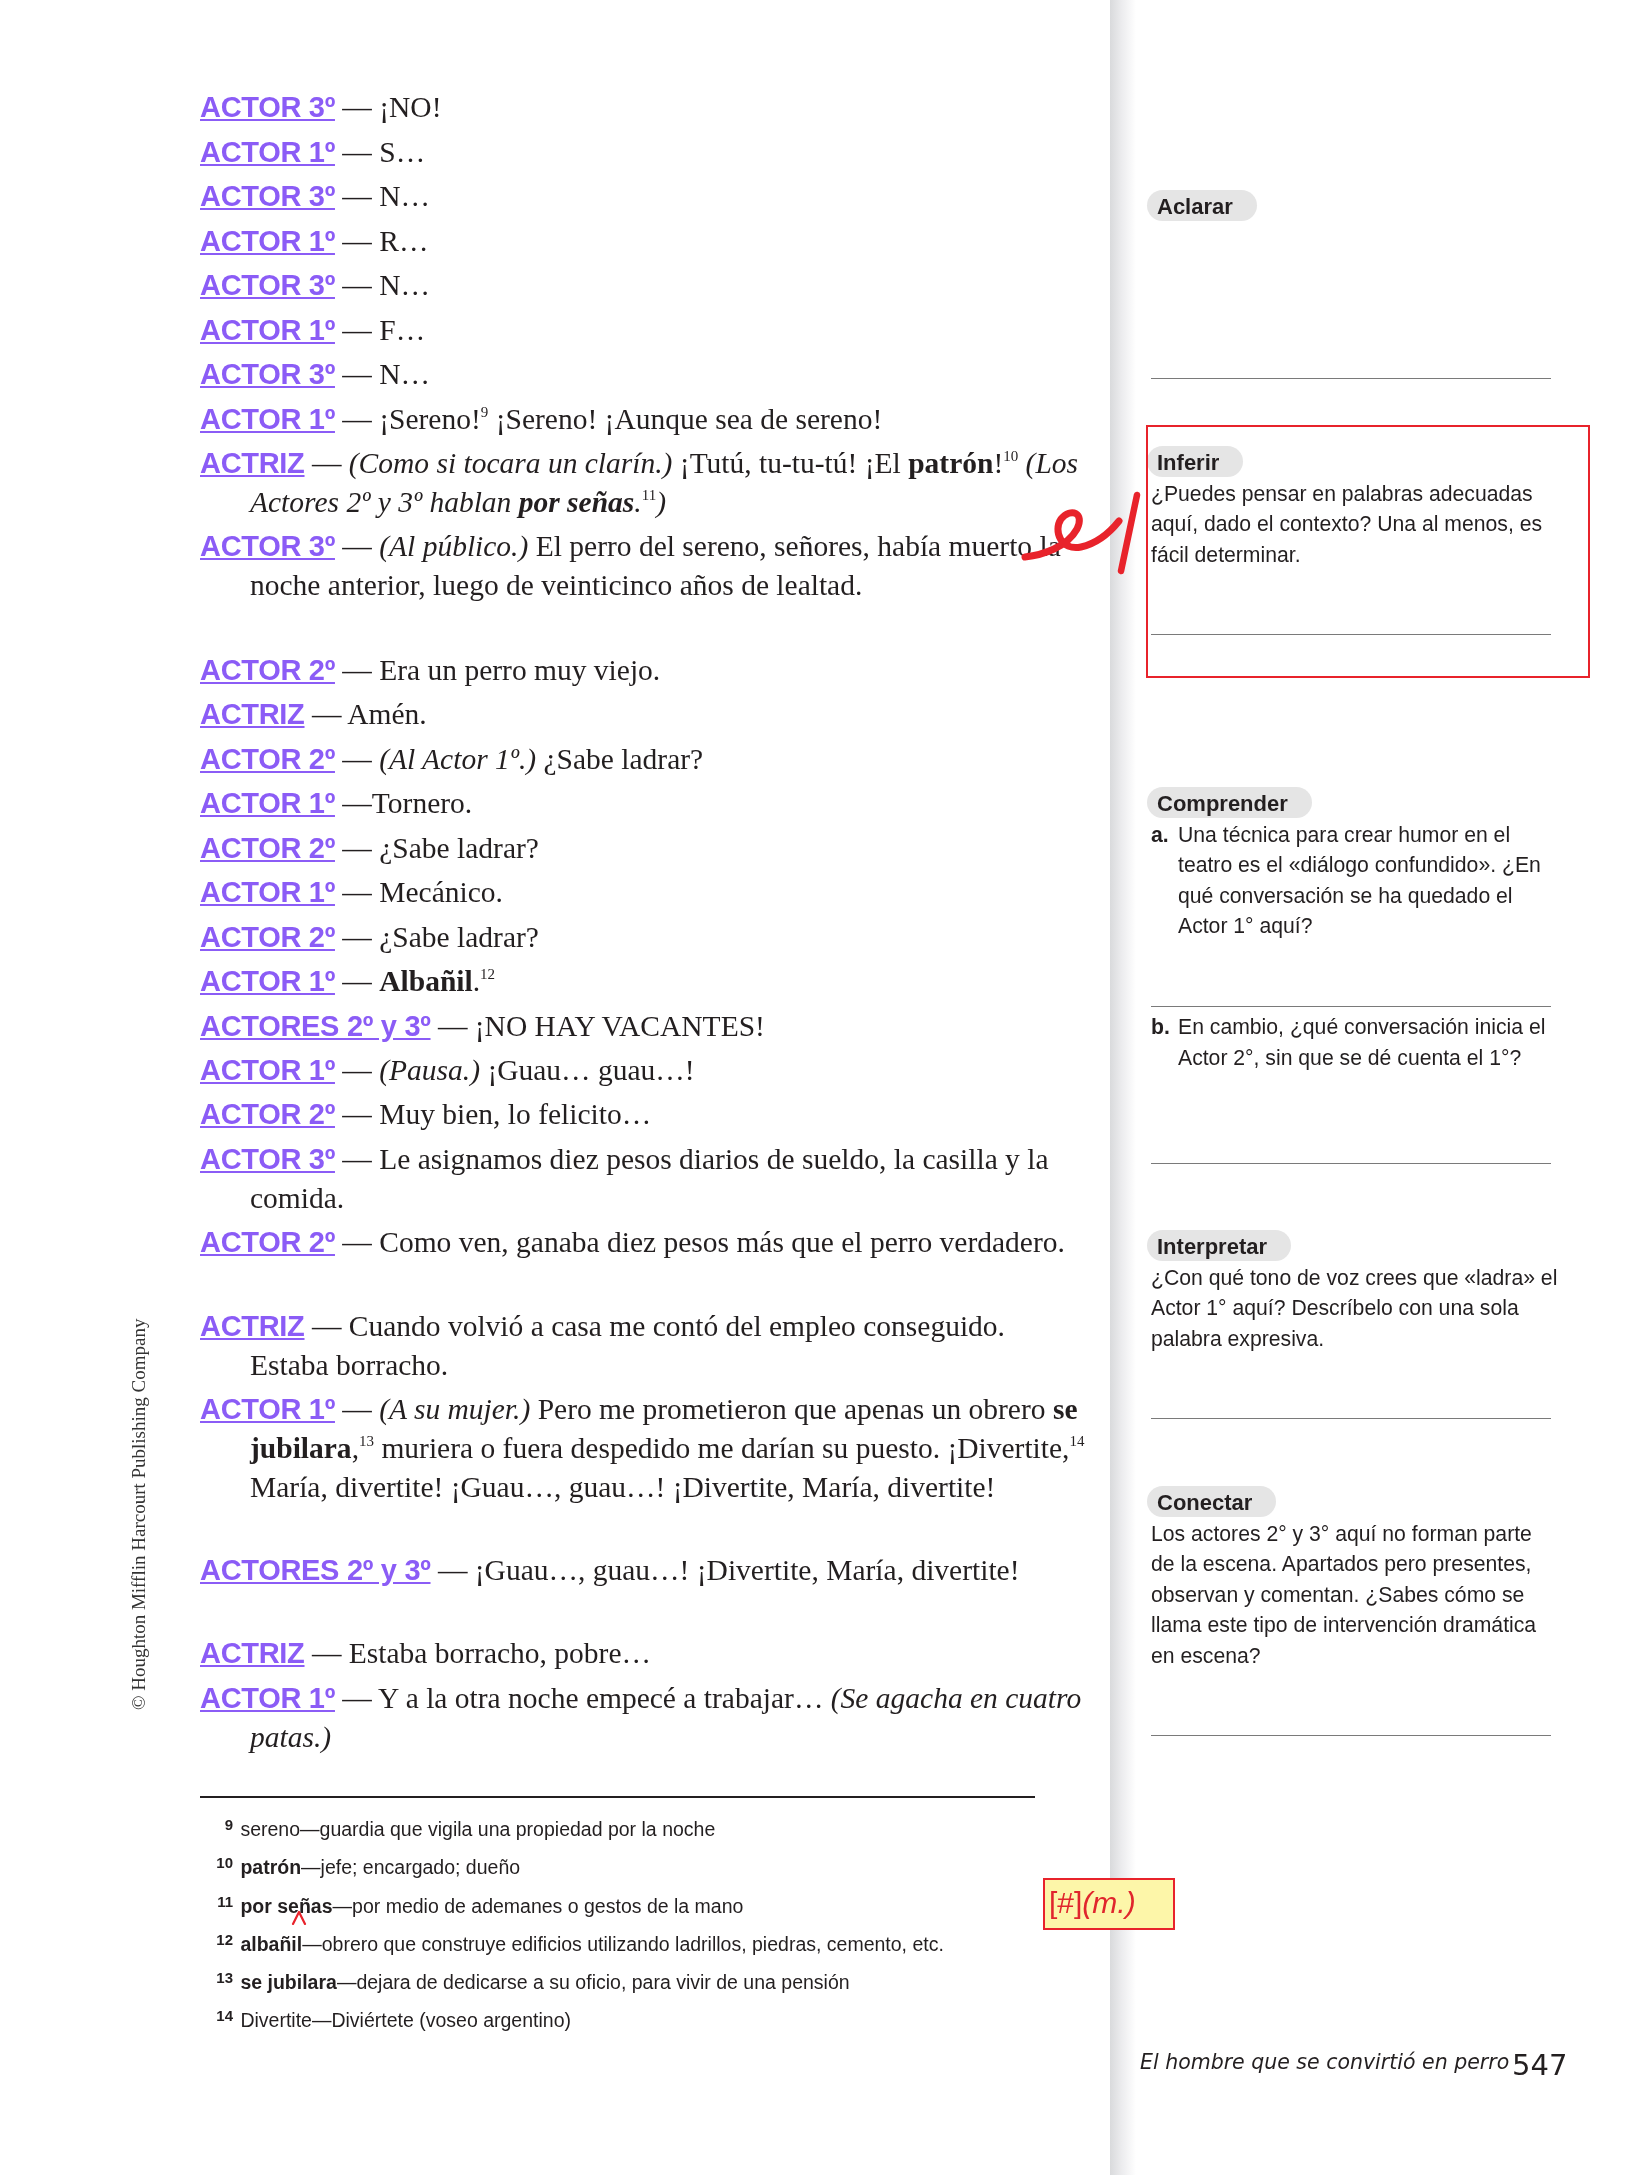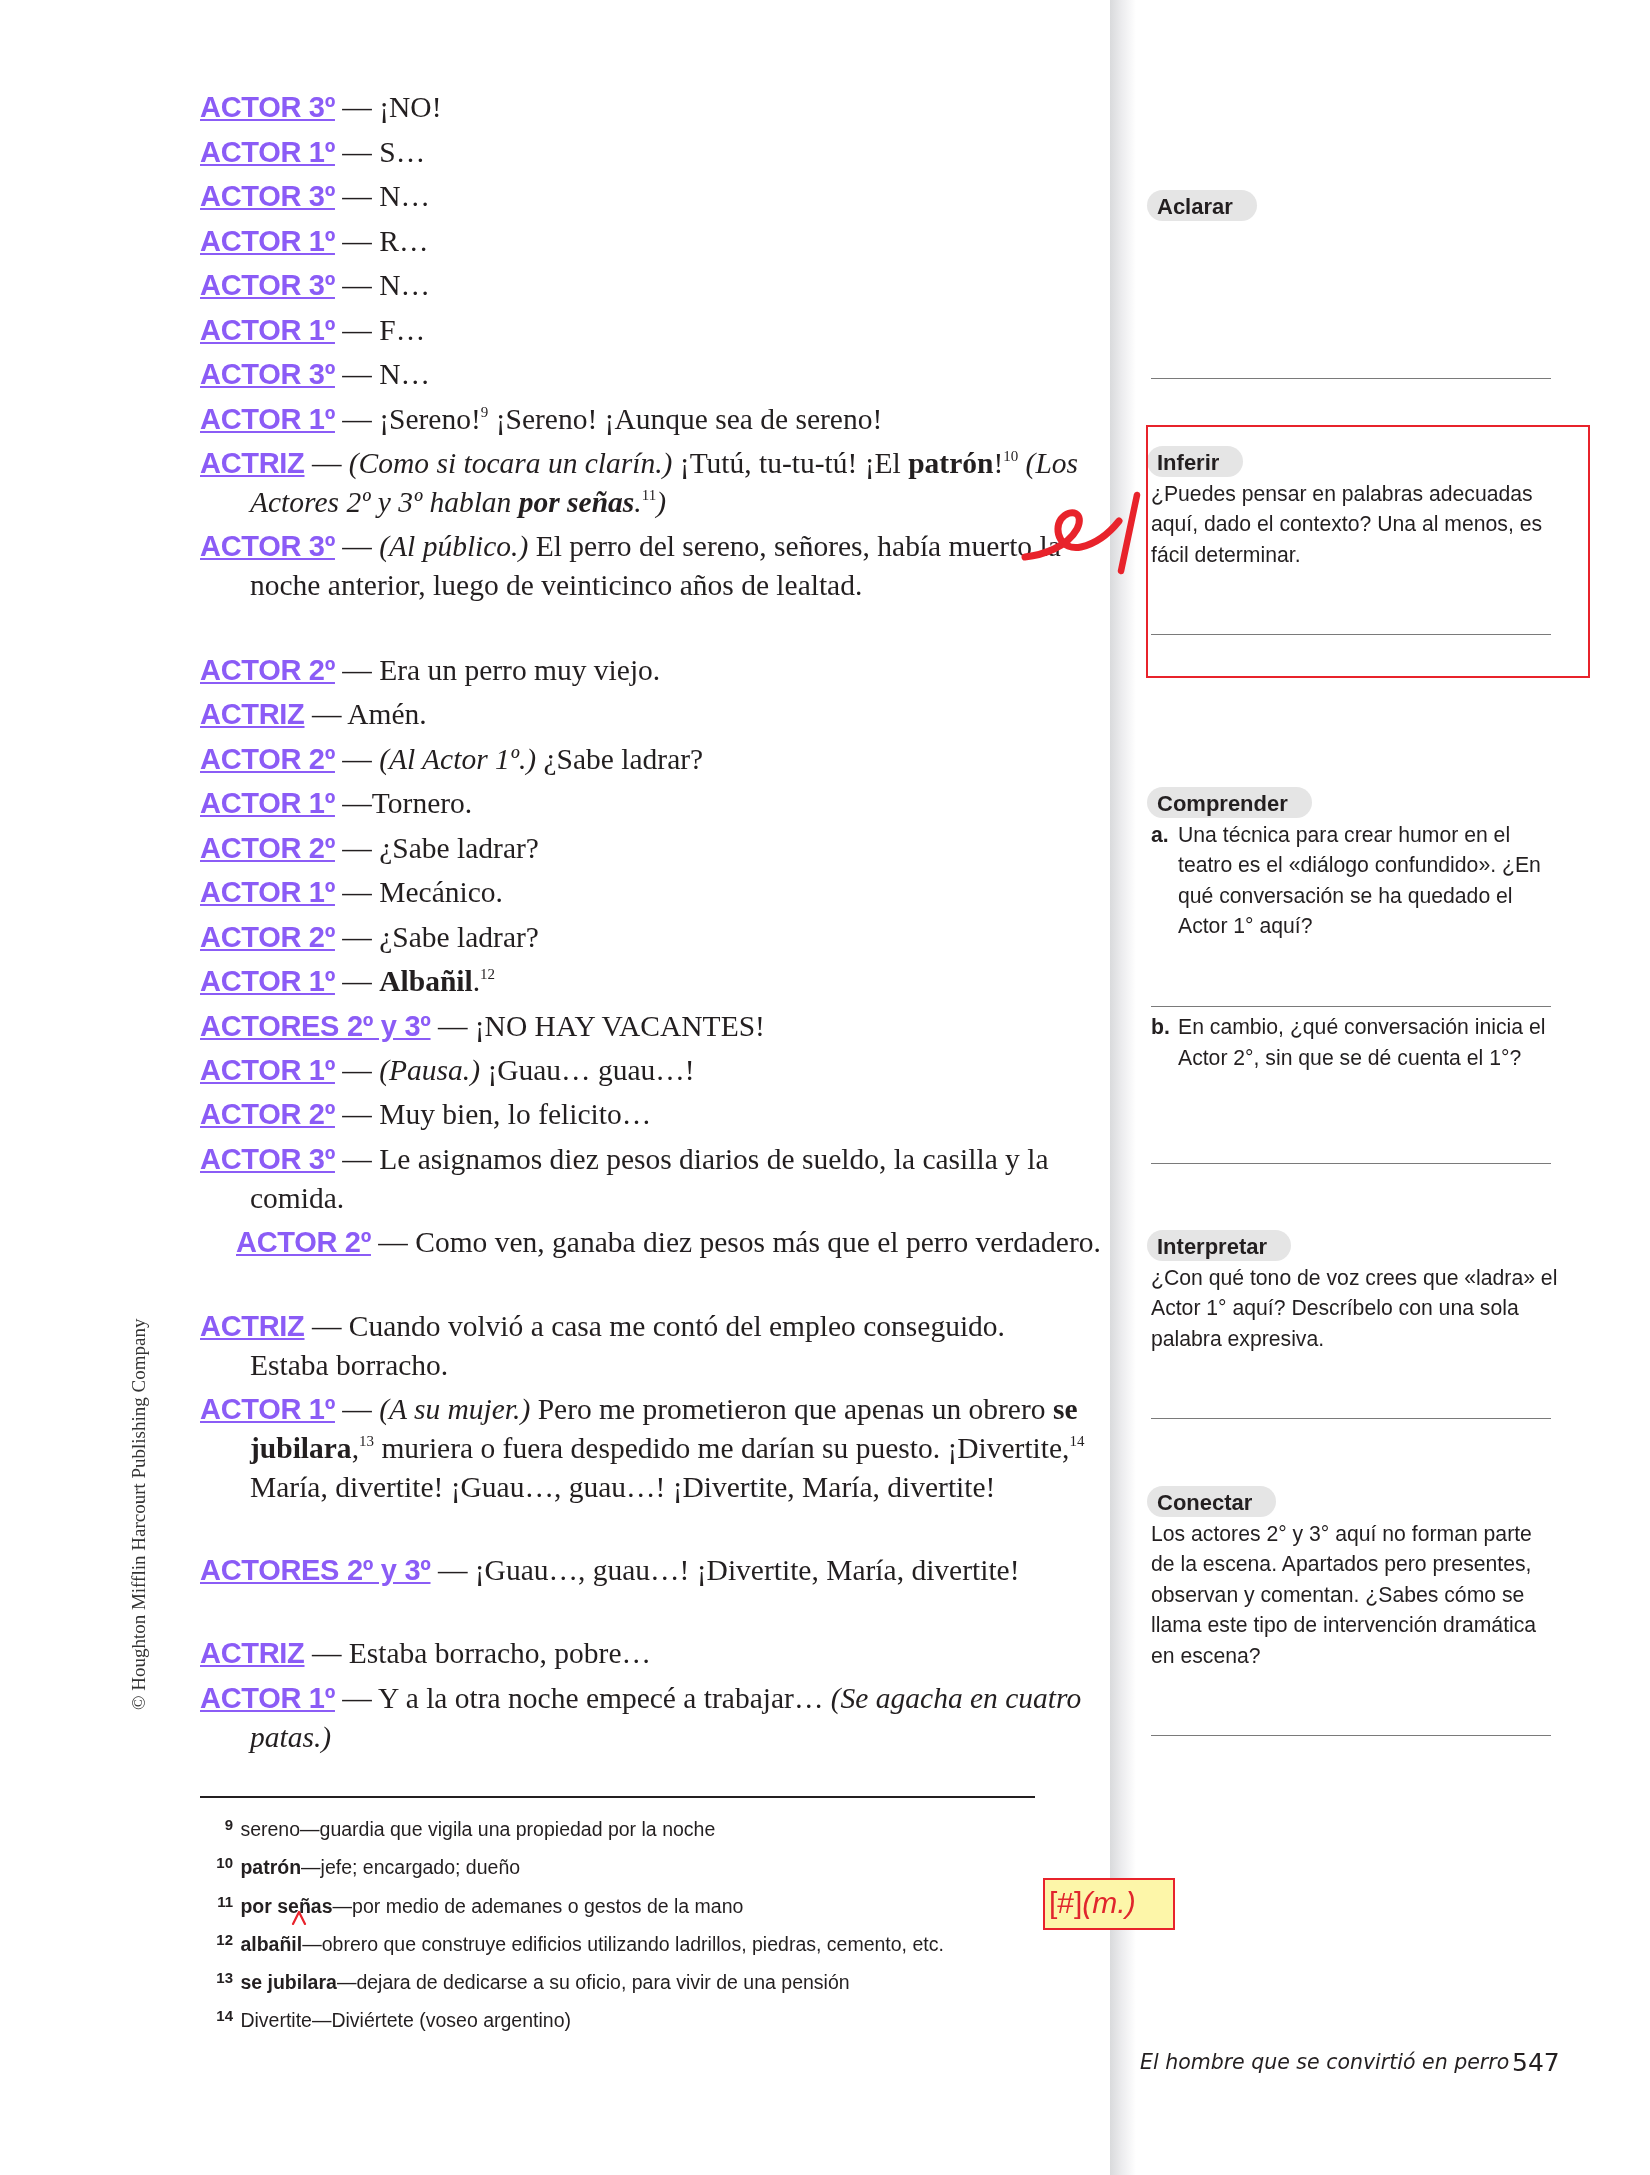--- a/index.html
+++ b/index.html
@@ -75,21 +75,21 @@
     font-family: "Liberation Sans", "DejaVu Sans", sans-serif;
     font-size: 30px; line-height: 46px; color: #e0262d; padding-left: 4px;
   }
   .stamp i { font-style: italic; }
   .footer {
     position: absolute; top: 2050px; left: 1140px; width: 460px;
     font-family: "DejaVu Sans", "Liberation Sans", sans-serif;
     font-size: 20.5px; color: #231f20; white-space: nowrap;
   }
   .footer .title { font-style: italic; position: absolute; left: 0; }
-  .footer .page { position: absolute; left: 372px; font-size: 25px; top: -2px; }
+  .footer .page { position: absolute; left: 372px; font-size: 29px; top: -2px; }
 </style>
 </head>
 <body>
 
 <div class="gutter"></div>
 
 <div class="copyright">© Houghton Mifflin Harcourt Publishing Company</div>
 
 <div class="main" id="dialogue">
     <div class="speech" style="top: 88px;"><span class="speaker">ACTOR 3º</span><span> — ¡NO!</span></div>
@@ -107,21 +107,21 @@
     <div class="speech" style="top: 740px;"><span class="speaker">ACTOR 2º</span><span> — </span><i>(Al Actor 1º.)</i><span> ¿Sabe ladrar?</span></div>
     <div class="speech" style="top: 784px;"><span class="speaker">ACTOR 1º</span><span> —Tornero.</span></div>
     <div class="speech" style="top: 829px;"><span class="speaker">ACTOR 2º</span><span> — ¿Sabe ladrar?</span></div>
     <div class="speech" style="top: 873px;"><span class="speaker">ACTOR 1º</span><span> — Mecánico.</span></div>
     <div class="speech" style="top: 918px;"><span class="speaker">ACTOR 2º</span><span> — ¿Sabe ladrar?</span></div>
     <div class="speech" style="top: 962px;"><span class="speaker">ACTOR 1º</span><span> — </span><b>Albañil</b><span>.</span><sup>12</sup></div>
     <div class="speech" style="top: 1007px;"><span class="speaker">ACTORES 2º y 3º</span><span>  — ¡NO HAY VACANTES!</span></div>
     <div class="speech" style="top: 1051px;"><span class="speaker">ACTOR 1º</span><span> — </span><i>(Pausa.)</i><span> ¡Guau… guau…!</span></div>
     <div class="speech" style="top: 1095px;"><span class="speaker">ACTOR 2º</span><span> — Muy bien, lo felicito…</span></div>
     <div class="speech" style="top: 1140px;"><span class="speaker">ACTOR 3º</span><span> — Le asignamos diez pesos diarios de sueldo, la casilla y la comida.</span></div>
-    <div class="speech" style="top: 1223px; margin-left: 36px;"><span class="speaker">ACTOR 2º</span><span> — Como ven, ganaba diez pesos más que el perro verdadero.</span></div>
+    <div class="speech" style="top: 1223px;"><span class="speaker">ACTOR 2º</span><span> — Como ven, ganaba diez pesos más que el perro verdadero.</span></div>
     <div class="speech" style="top: 1307px;"><span class="speaker">ACTRIZ</span><span>  — Cuando volvió a casa me contó del empleo conseguido. Estaba borracho.</span></div>
     <div class="speech" style="top: 1390px;"><span class="speaker">ACTOR 1º</span><span> — </span><i>(A su mujer.)</i><span> Pero me prometieron que apenas un obrero </span><b>se jubilara</b><span>,</span><sup>13</sup><span> muriera o fuera despedido me darían su puesto. ¡Divertite,</span><sup>14</sup><span> María, divertite! ¡Guau…, guau…! ¡Divertite, María, divertite!</span></div>
     <div class="speech" style="top: 1551px;"><span class="speaker">ACTORES 2º y 3º</span><span>  — ¡Guau…, guau…! ¡Divertite, María, divertite!</span></div>
     <div class="speech" style="top: 1634px;"><span class="speaker">ACTRIZ</span><span>  — Estaba borracho, pobre…</span></div>
     <div class="speech" style="top: 1679px;"><span class="speaker">ACTOR 1º</span><span> — Y a la otra noche empecé a trabajar… </span><i>(Se agacha en cuatro patas.)</i></div>
   </div>
 
 <div class="fn-rule"></div>
 <div class="footnotes" id="footnotes">
     <div class="fn"><span class="fn-num">9</span> <span>sereno</span><span>—guardia que vigila una propiedad por la noche</span></div>

